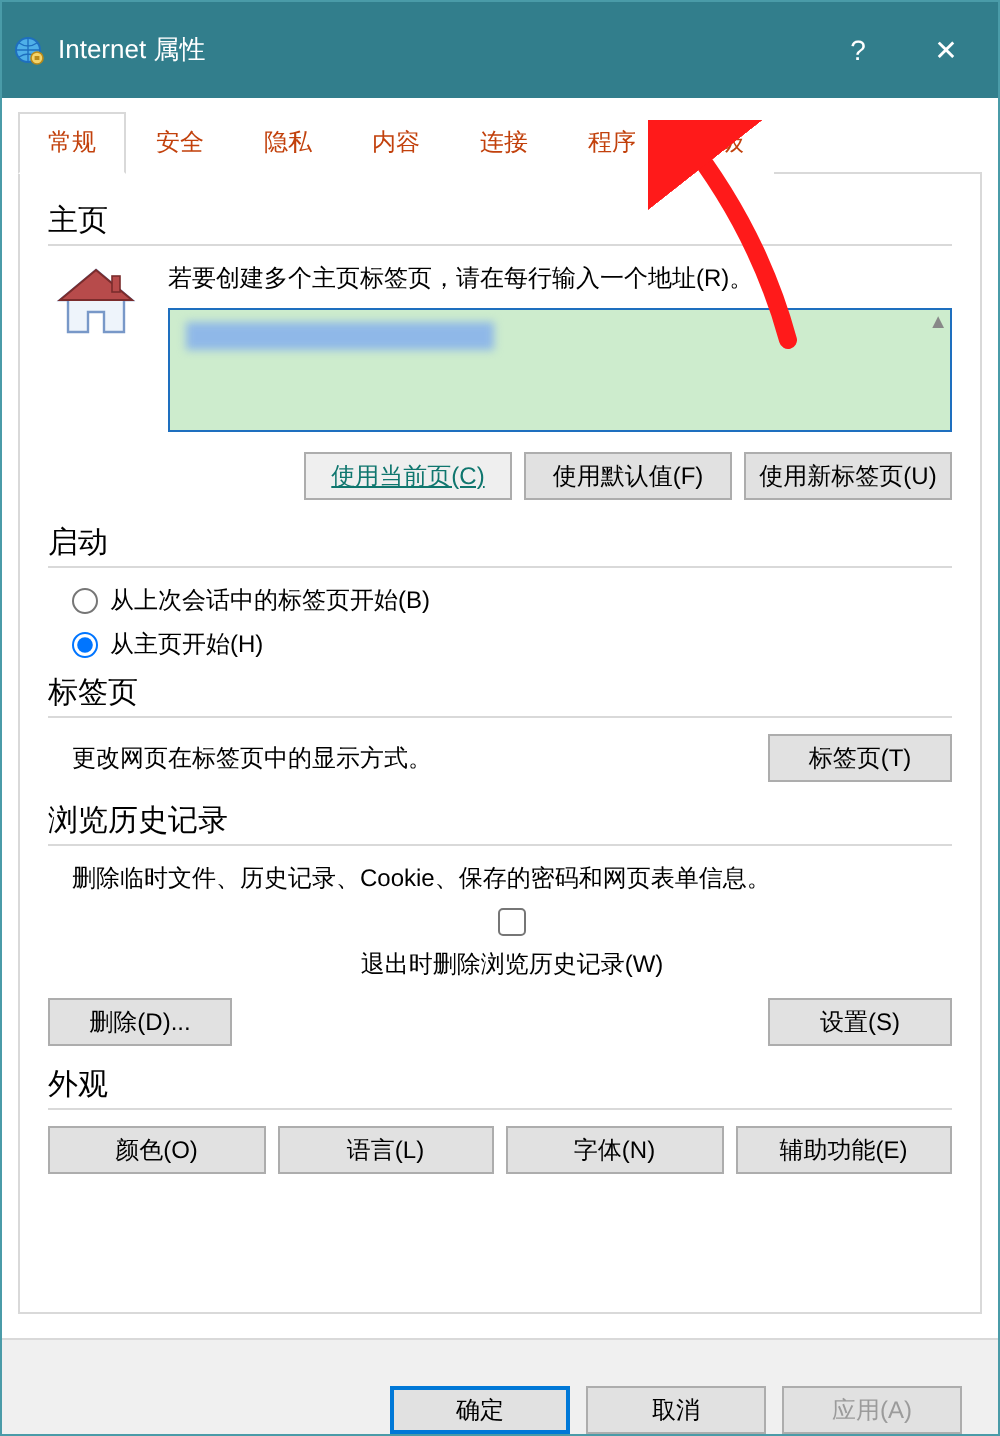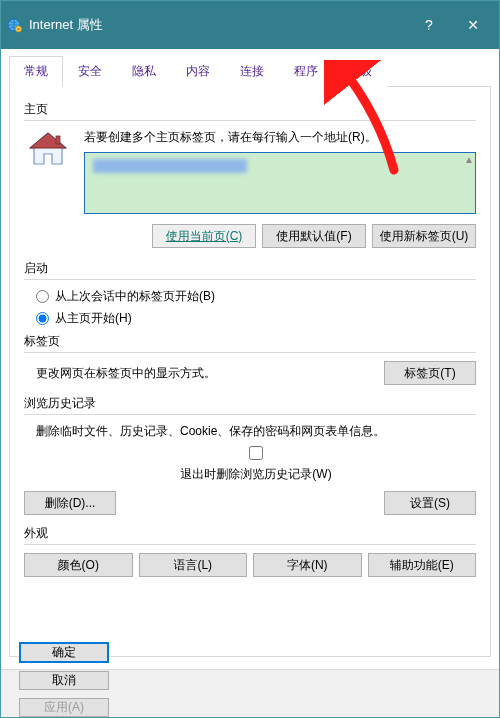--- a/index.html
+++ b/index.html
@@ -8,26 +8,26 @@
     .window { width: 500px; height: 718px; background: #fff; border: 1px solid #4a9ba8; display: flex; flex-direction: column; }
 
     .titlebar { height: 48px; background: #327e8c; color: #fff; display: flex; align-items: center; padding: 0 4px; }
     .titlebar .icon { width: 18px; height: 18px; margin-right: 6px; display: flex; align-items: center; justify-content: center; }
     .titlebar .title { flex: 1; font-size: 13px; }
     .titlebar .btn { width: 44px; height: 32px; display: flex; align-items: center; justify-content: center; cursor: pointer; font-size: 14px; }
 
     .body { flex: 1; background: #fff; padding: 6px 8px 12px 8px; display: flex; flex-direction: column; }
 
     .tabs { display: flex; border-bottom: 1px solid #d9d9d9; position: relative; }
-    .tab { padding: 6px 14px; cursor: pointer; border: 1px solid transparent; border-bottom: none; background: #fff; position: relative; top: 1px; color: #4c1d95; }
+    .tab { padding: 6px 14px; cursor: pointer; border: 1px solid transparent; border-bottom: none; background: #fff; position: relative; top: 1px; color: #c2410c; }
     .tab.active { border-color: #d9d9d9; border-bottom: 1px solid #fff; background: #fff; }
 
     .panel { border: 1px solid #d9d9d9; border-top: none; padding: 10px 14px 14px 14px; flex: 1; overflow: hidden; }
 
-    .section-label { font-size: 12px; margin-top: 4px; color: #000; }
+    .section-label { font-size: 15px; margin-top: 4px; color: #000; }
     .rule { border: none; border-top: 1px solid #d9d9d9; margin: 2px 0 8px 0; }
 
     .home-row { display: flex; gap: 12px; align-items: flex-start; }
     .house-icon { width: 48px; height: 40px; flex: none; display: flex; align-items: center; justify-content: center; }
     .home-right { flex: 1; }
     .home-text { margin-bottom: 6px; }
     .home-input-wrap { position: relative; }
     .home-input { width: 100%; height: 62px; border: 1px solid #1e6fbf; background: #cdeccd; padding: 4px 18px 4px 6px; resize: none; font-size: 12px; outline: none; }
     .home-blur { background: #8fb8e8; filter: blur(2px); color: transparent; display: inline-block; padding: 1px 40px 1px 4px; margin: 2px; font-size: 11px; }
     .home-scroll-up { position: absolute; right: 2px; top: 2px; color: #888; font-size: 10px; cursor: pointer; }
@@ -42,21 +42,21 @@
     .desc-row { display: flex; justify-content: space-between; align-items: center; margin: 4px 0 2px 12px; }
 
     .check-row { display: flex; align-items: center; gap: 6px; margin: 6px 0 4px 12px; flex-direction: column; }
     .check-row input { margin: 0; width: 14px; height: 14px; }
 
     .btn-row-right { display: flex; gap: 6px; justify-content: space-between; margin-top: 8px; }
 
     .appearance-row { display: flex; gap: 6px; margin: 6px 0 0 0; }
     .appearance-row .wbtn { flex: 1; min-width: 0; }
 
-    .footer { height: 48px; background: #f0f0f0; border-top: 1px solid #d9d9d9; display: flex; align-items: flex-start; justify-content: flex-end; gap: 8px; padding: 0 18px; flex-direction: column; }
+    .footer { height: 48px; background: #f0f0f0; border-top: 1px solid #d9d9d9; display: flex; align-items: flex-end; justify-content: flex-end; gap: 8px; padding: 0 18px; }
     .fbtn { width: 90px; height: 24px; border: 1px solid #adadad; background: #e1e1e1; cursor: pointer; font-size: 12px; }
     .fbtn.primary { border: 2px solid #0078d7; }
     .fbtn:disabled { color: #9b9b9b; }
 
     
     .arrow-overlay { position: absolute; pointer-events: none; }
   </style>
 </head>
 <body>
 

